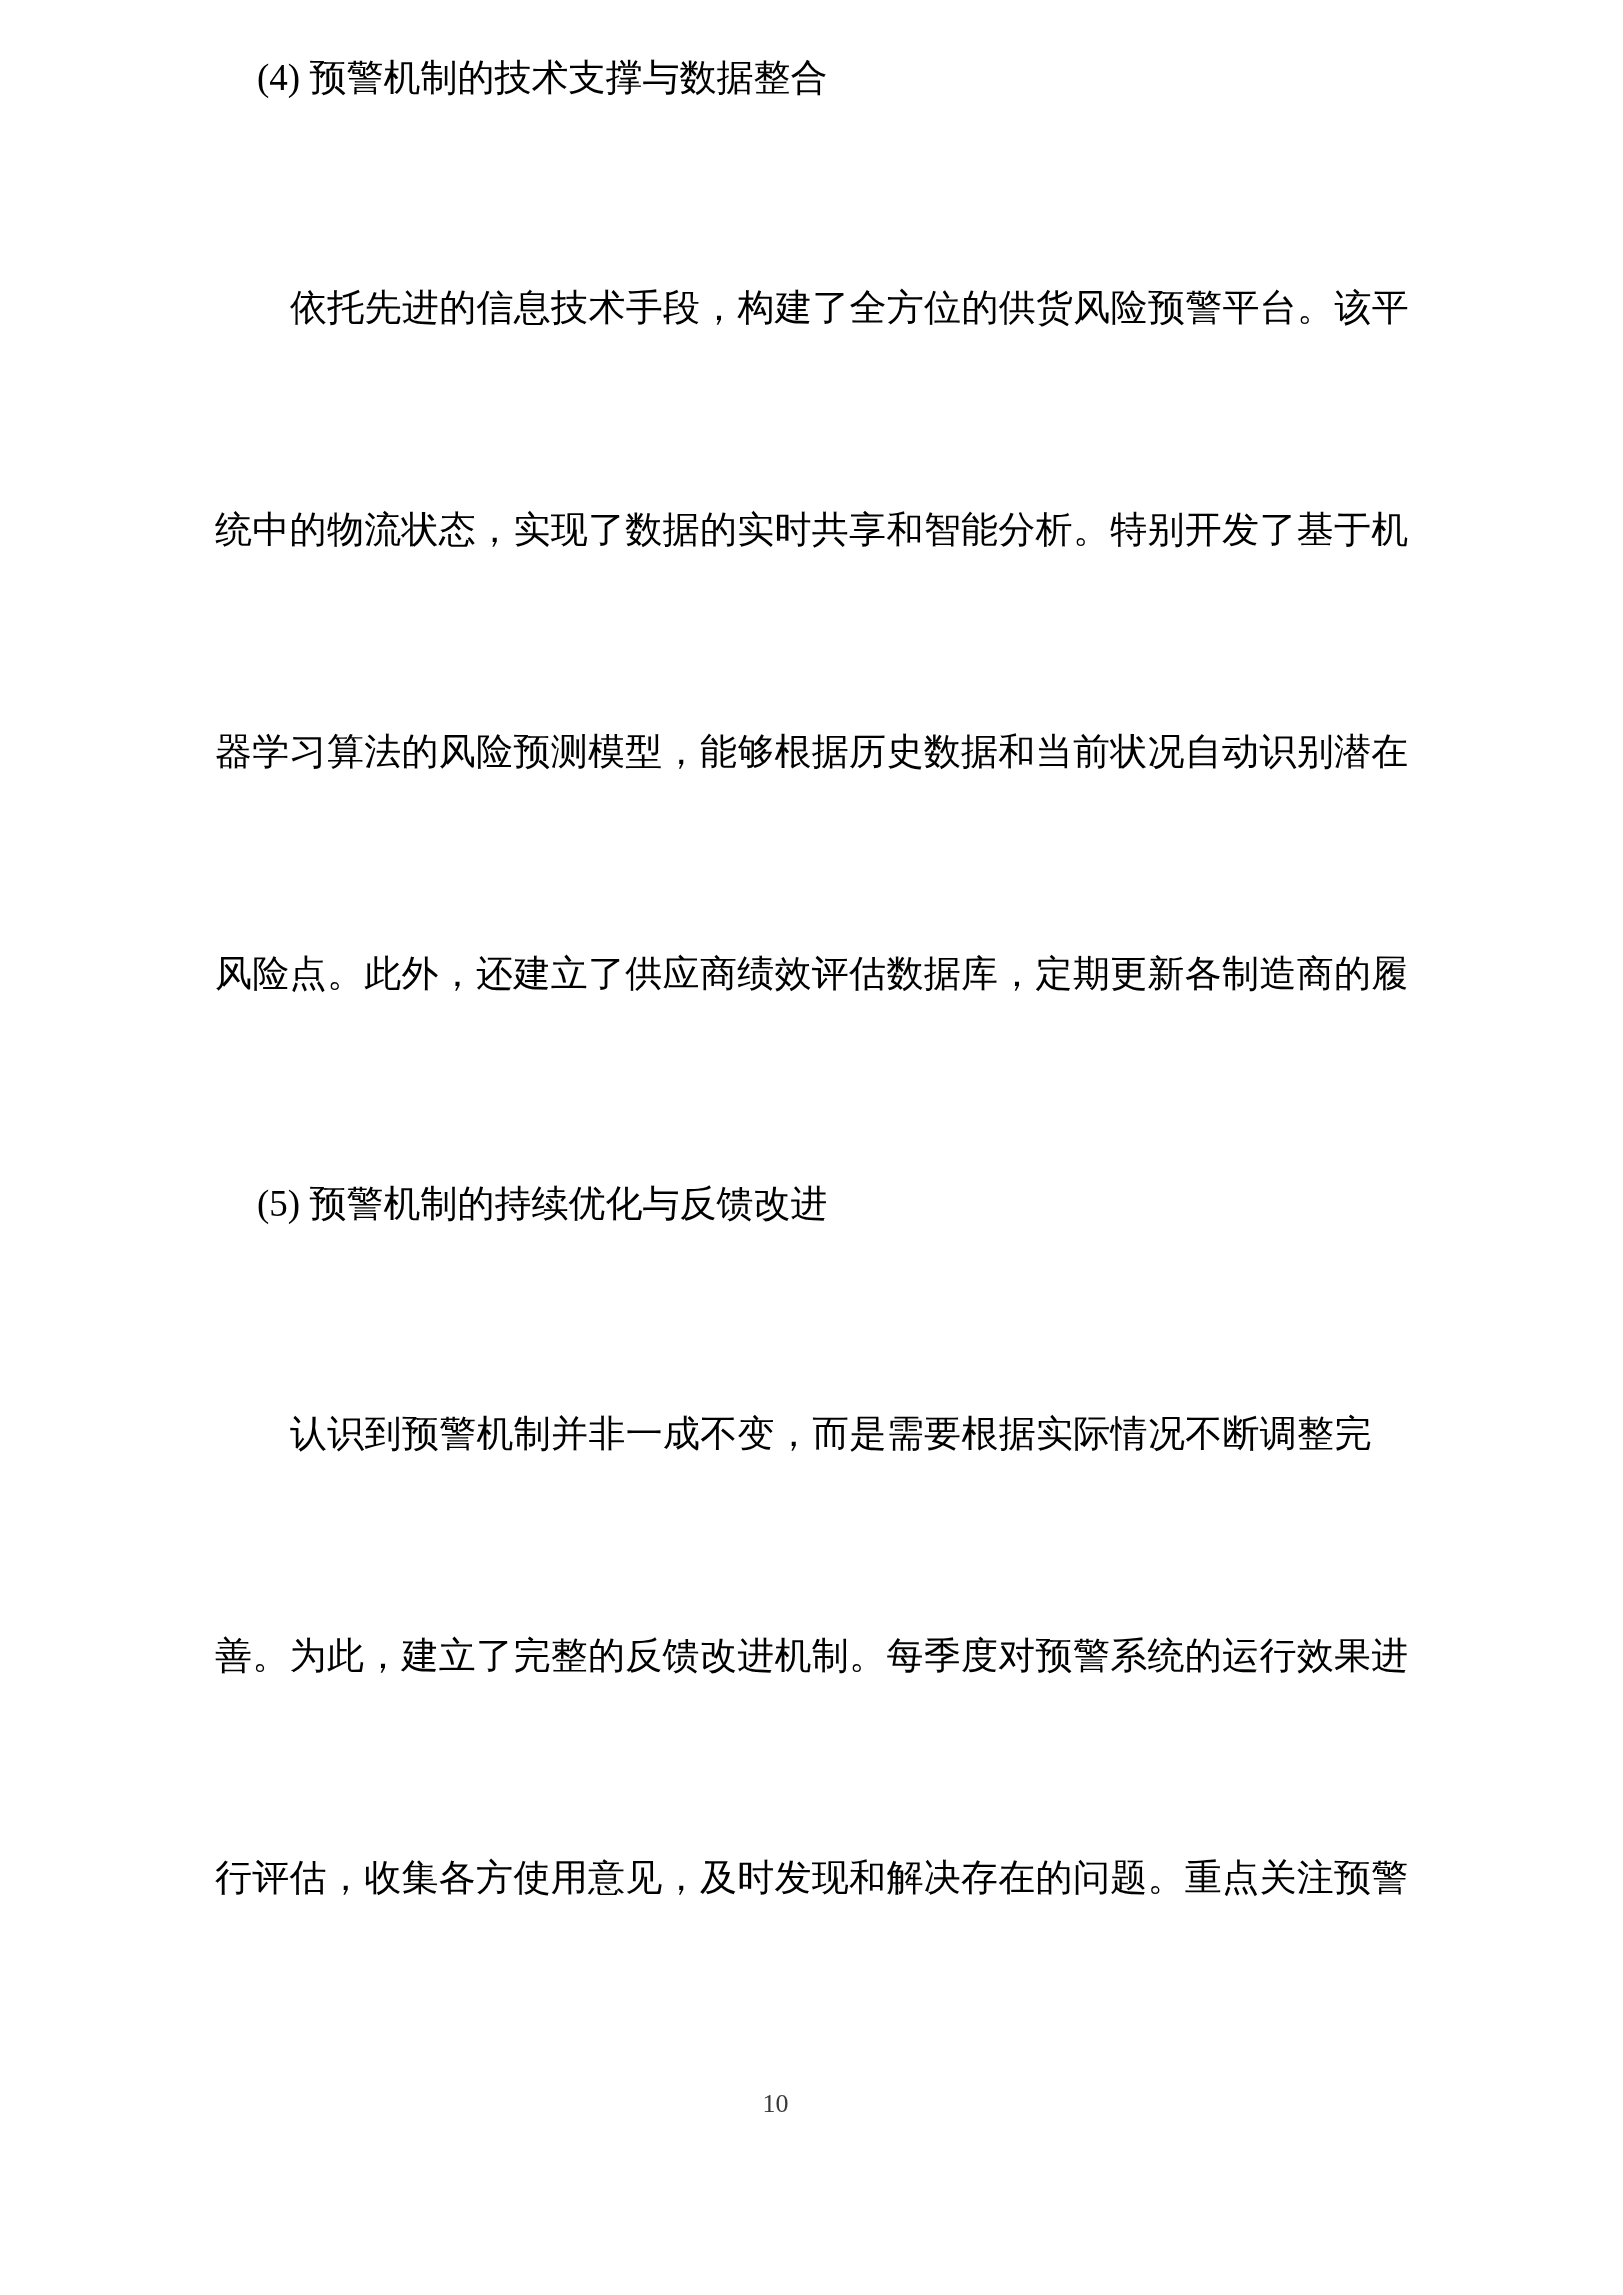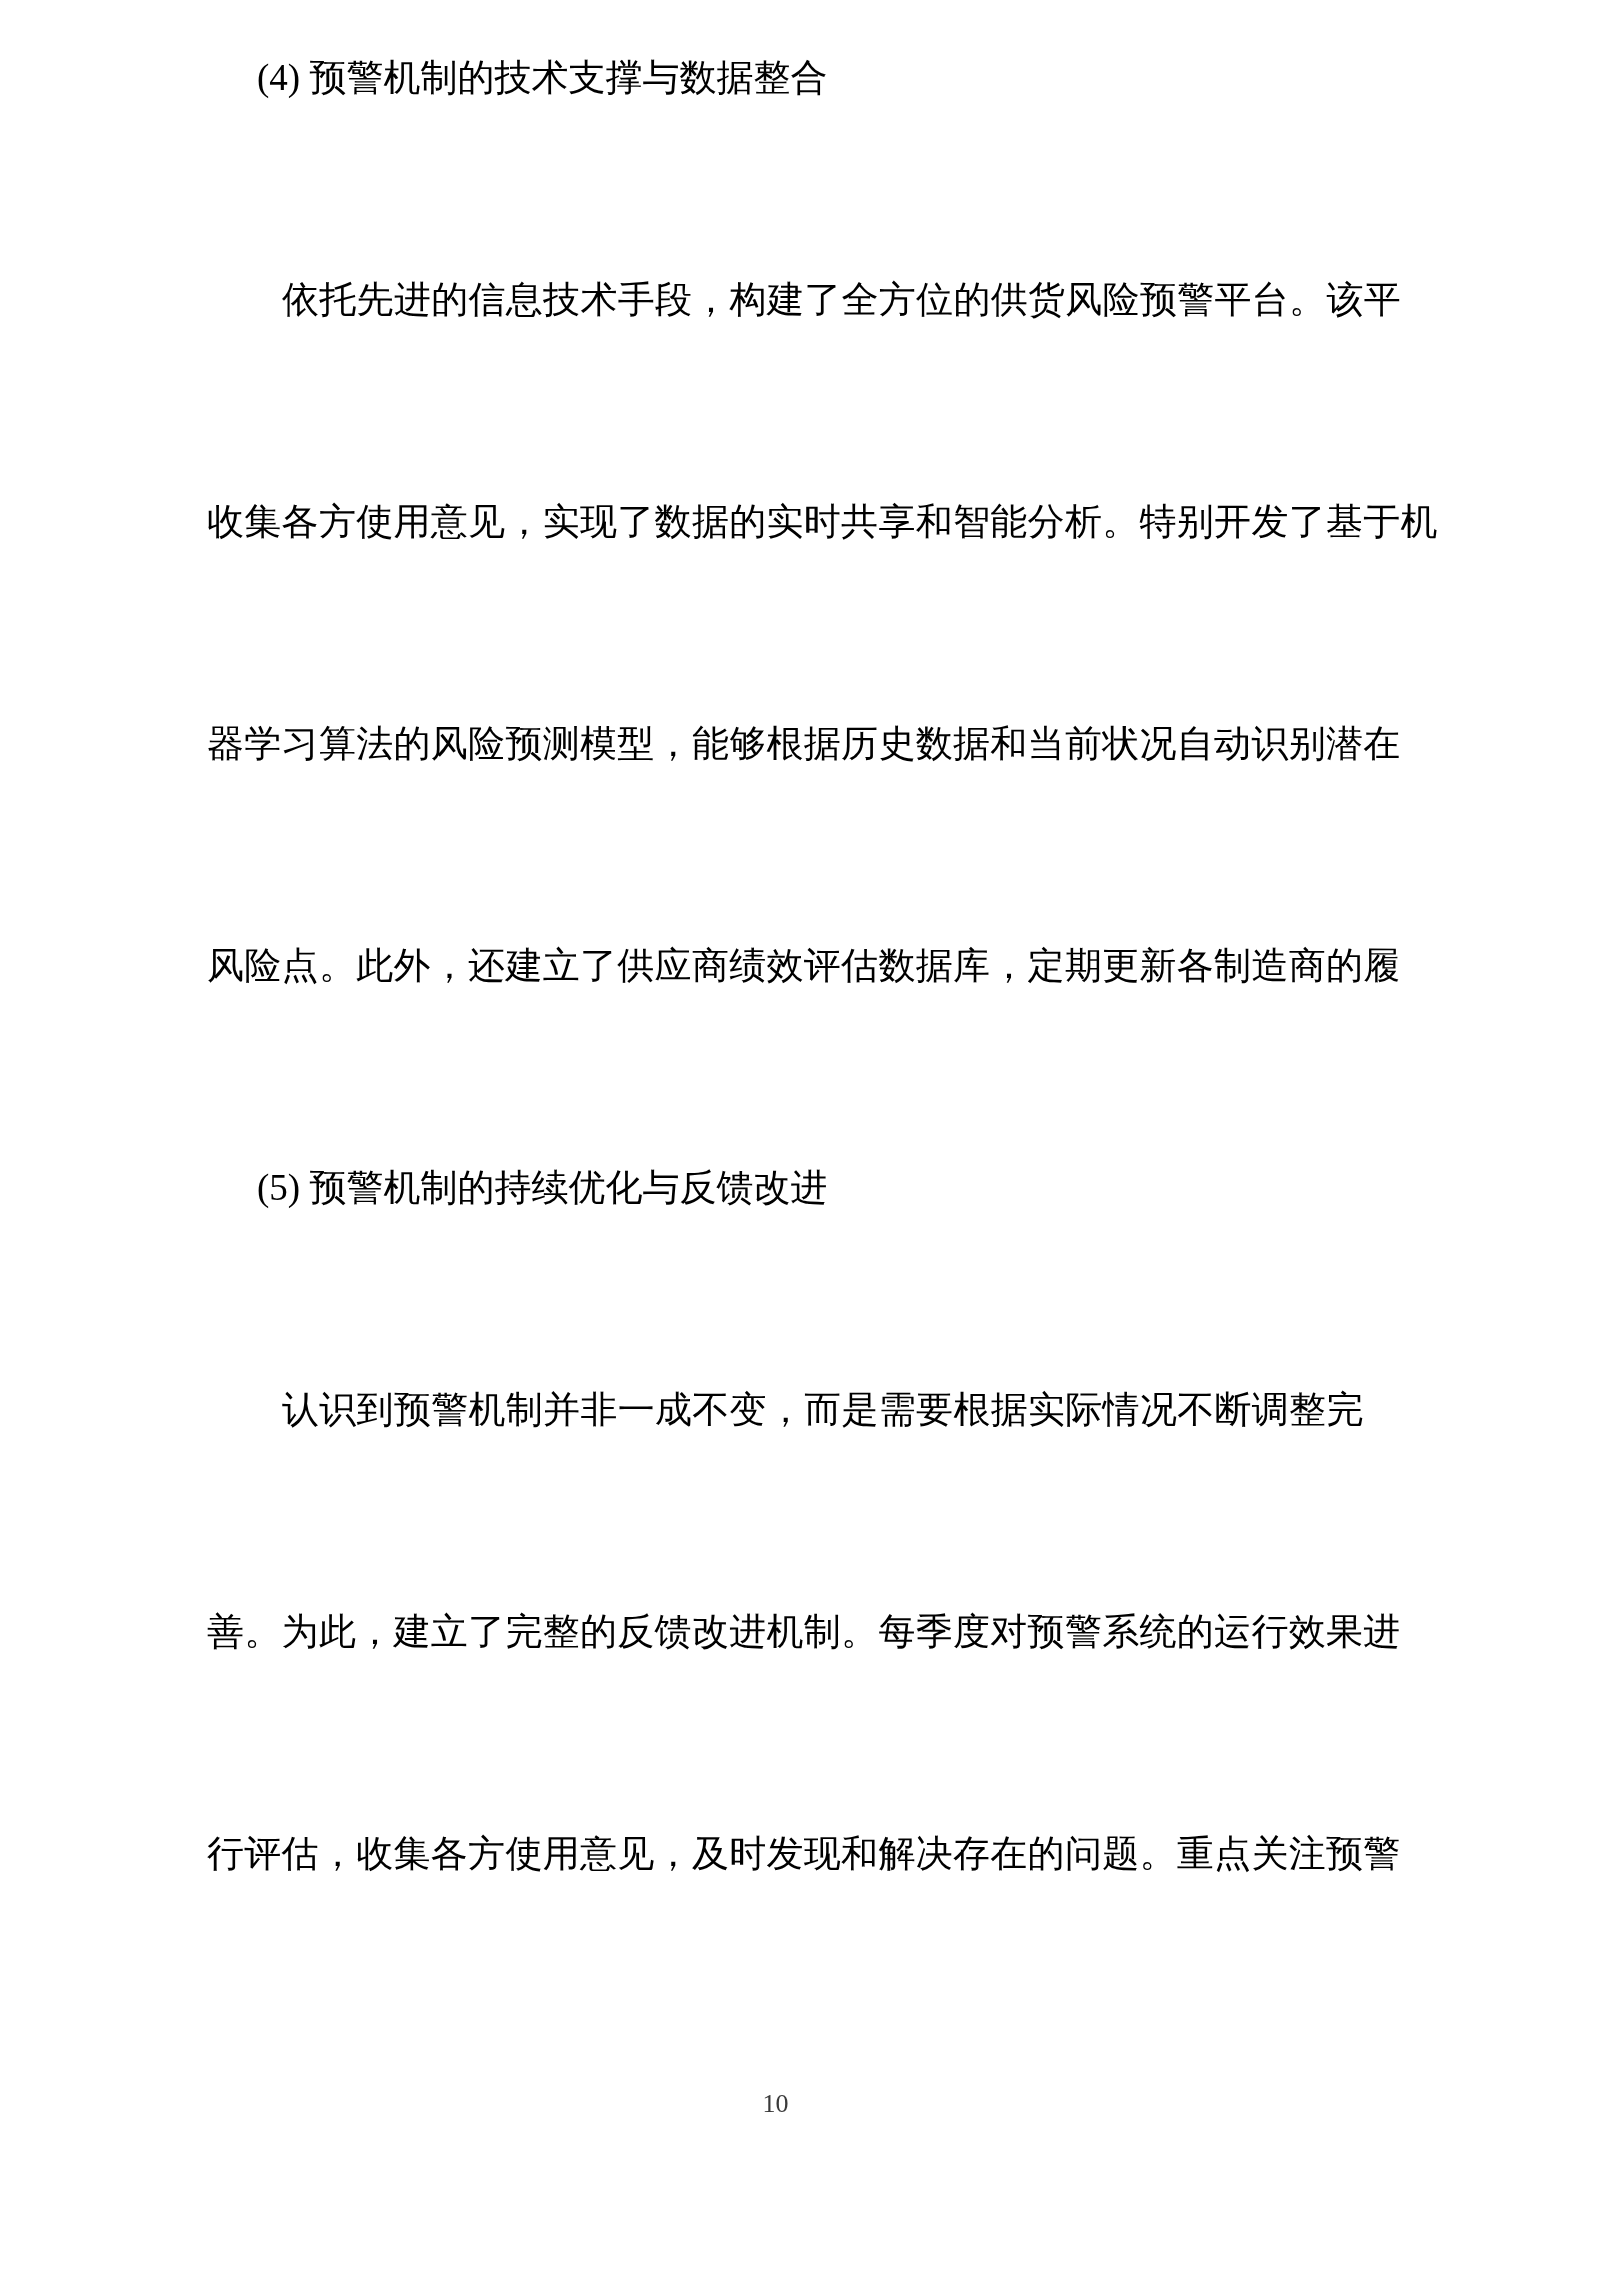--- a/index.html
+++ b/index.html
@@ -33,21 +33,21 @@
     width: 1206px;
   }
 
   
   .para {
     font-size: 37px;
     line-height: 74px;
     letter-spacing: 0.3px;
     text-align: justify;
     text-justify: inter-character;
-    margin: 0;
+    margin: 8px;
     white-space: pre-wrap;
   }
   .para .ln {
     display: block;
     white-space: nowrap;
   }
   .heading-sub {
     font-size: 37px;
     line-height: 74px;
     margin: 0;
@@ -73,21 +73,21 @@
 <body>
 
 <div class="page">
   <div class="content">
 
     <div style="height:41px"></div>
     <p class="heading-sub">(4) 预警机制的技术支撑与数据整合</p>
 
     <div class="para">
       <span class="ln lead">依托先进的信息技术手段，构建了全方位的供货风险预警平台。该平</span>
-      <span class="ln">收集各方使用意见，实现了数据的实时共享和智能分析。特别开发了基于机</span>
+      <span class="ln">统中的物流状态，实现了数据的实时共享和智能分析。特别开发了基于机</span>
       <span class="ln">器学习算法的风险预测模型，能够根据历史数据和当前状况自动识别潜在</span>
       <span class="ln">风险点。此外，还建立了供应商绩效评估数据库，定期更新各制造商的履</span>
     </div>
 
     <p class="heading-sub">(5) 预警机制的持续优化与反馈改进</p>
 
     <div class="para">
       <span class="ln lead">认识到预警机制并非一成不变，而是需要根据实际情况不断调整完</span>
       <span class="ln">善。为此，建立了完整的反馈改进机制。每季度对预警系统的运行效果进</span>
       <span class="ln">行评估，收集各方使用意见，及时发现和解决存在的问题。重点关注预警</span>

